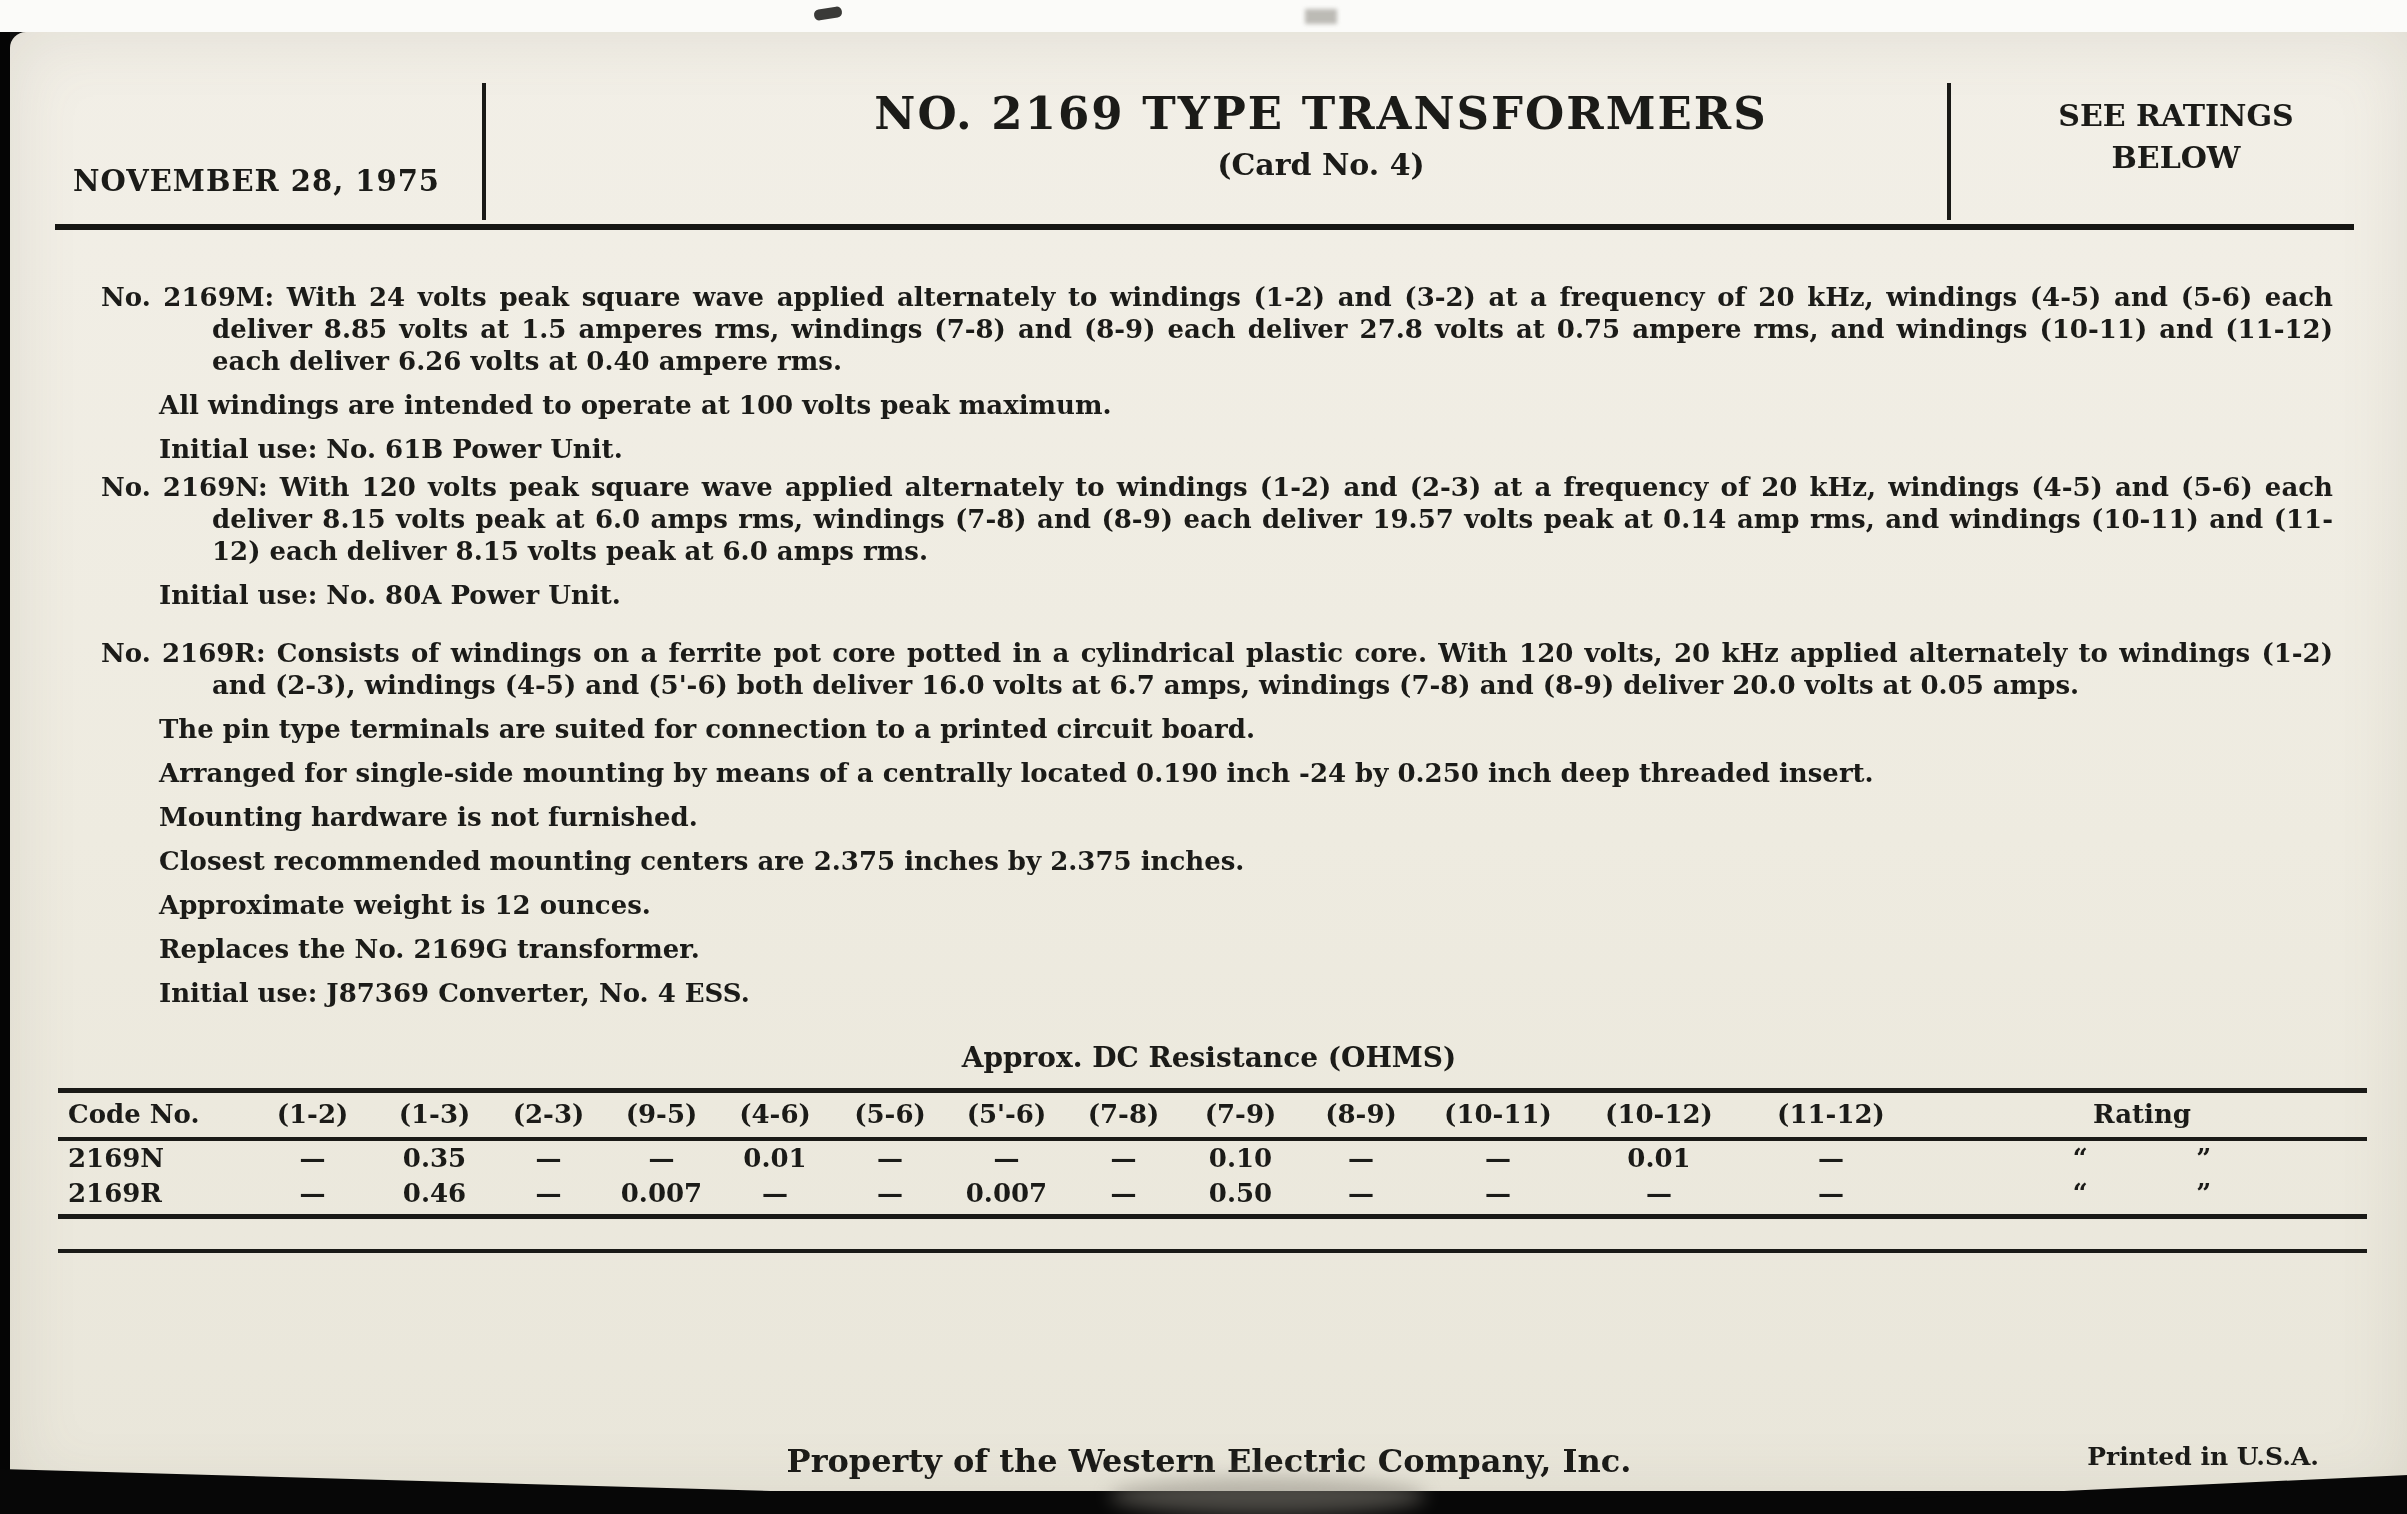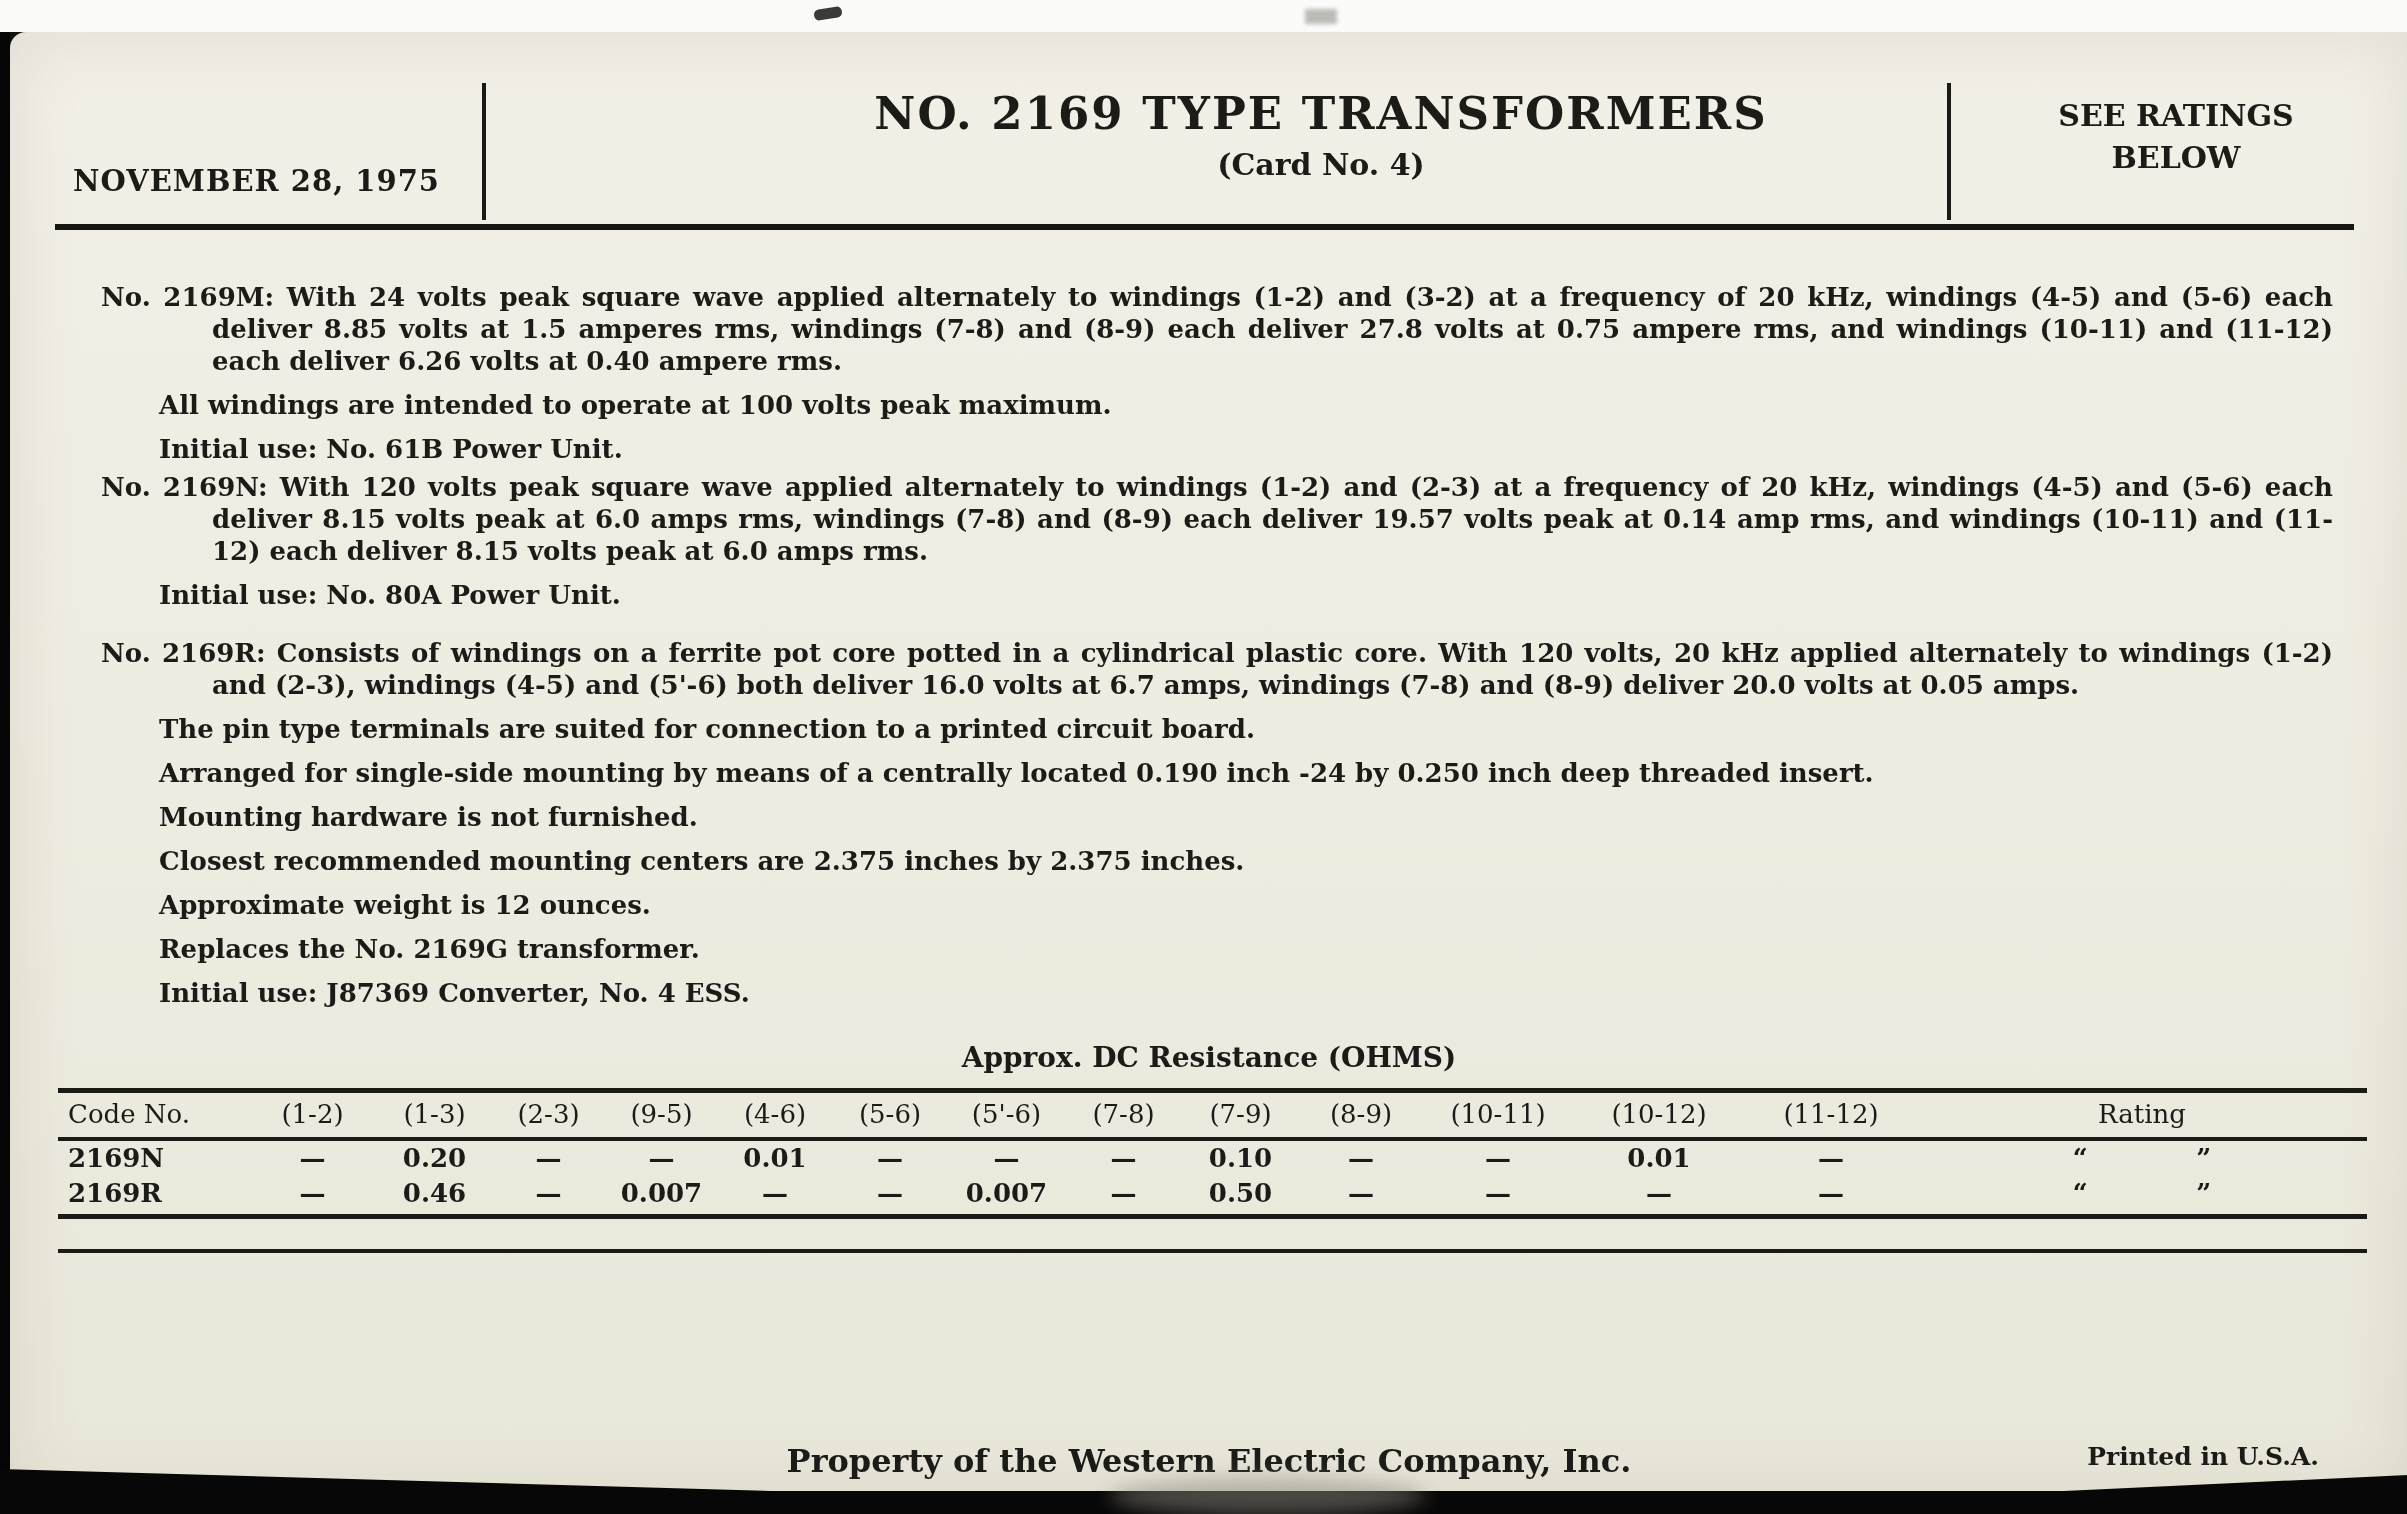--- a/index.html
+++ b/index.html
@@ -47,21 +47,21 @@
   .bodytext { margin:51px 75px 0 91px; font-size:26px; line-height:32px; text-align:justify; }
   .para-entry { padding-left:111px; text-indent:-111px; }
   .para-entry.gap-small { margin-top:6px; }
   .para-entry.gap-large { margin-top:26px; }
   .para-sub { padding-left:58px; margin-top:12px; }
 
   
   .table-title { text-align:center; margin-top:32px; font-size:28px; }
   .tablewrap { margin-left:48px; margin-top:14px; width:2309px; }
   table { width:2309px; table-layout:fixed; border-collapse:collapse; font-size:26px; font-weight:700; border-top:5px solid #1a1a17; }
-  thead th { border-bottom:4px solid #1a1a17; padding:6px 0 8px; font-weight:400; }
+  thead th { border-bottom:4px solid #1a1a17; padding:6px 0 8px; font-weight:700; }
   tbody td { padding:2px 0 3px; }
   tbody tr:last-child td { border-bottom:5px solid #1a1a17; padding-bottom:6px; }
   .col-code { text-align:left; padding-left:10px; }
   .col-num { text-align:center; }
   .col-rating { text-align:center; white-space:pre; }
   .table-endrule { margin:30px 0 0 48px; width:2309px; height:4px; background:#1a1a17; }
 
   
   .footer-center { position:absolute; left:0; top:1410px; width:100%; text-align:center; font-size:32px; }
   .footer-right { position:absolute; right:89px; top:1410px; font-size:25px; white-space:nowrap; }
@@ -143,21 +143,21 @@
               <th class="col-num">(10-11)</th>
               <th class="col-num">(10-12)</th>
               <th class="col-num">(11-12)</th>
               <th class="col-rating">Rating</th>
             </tr>
           </thead>
         <tbody>
             <tr>
               <td class="col-code">2169N</td>
               <td class="col-num">—</td>
-              <td class="col-num">0.20</td>
+              <td class="col-num">0.35</td>
               <td class="col-num">—</td>
               <td class="col-num">—</td>
               <td class="col-num">0.01</td>
               <td class="col-num">—</td>
               <td class="col-num">—</td>
               <td class="col-num">—</td>
               <td class="col-num">0.10</td>
               <td class="col-num">—</td>
               <td class="col-num">—</td>
               <td class="col-num">0.01</td>

